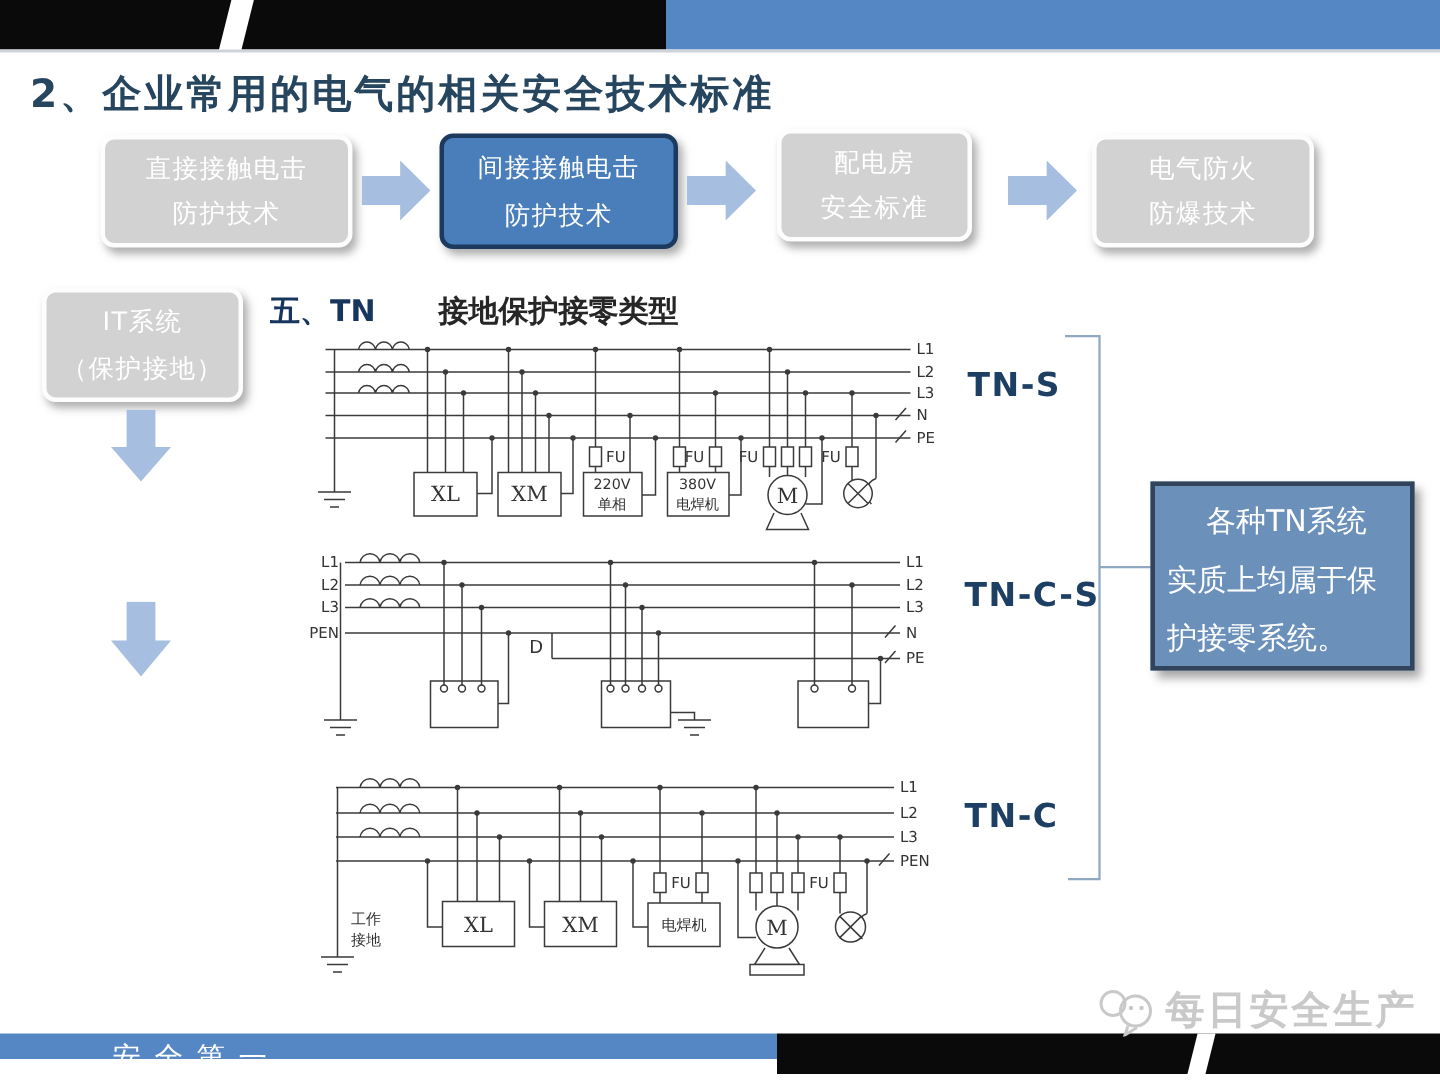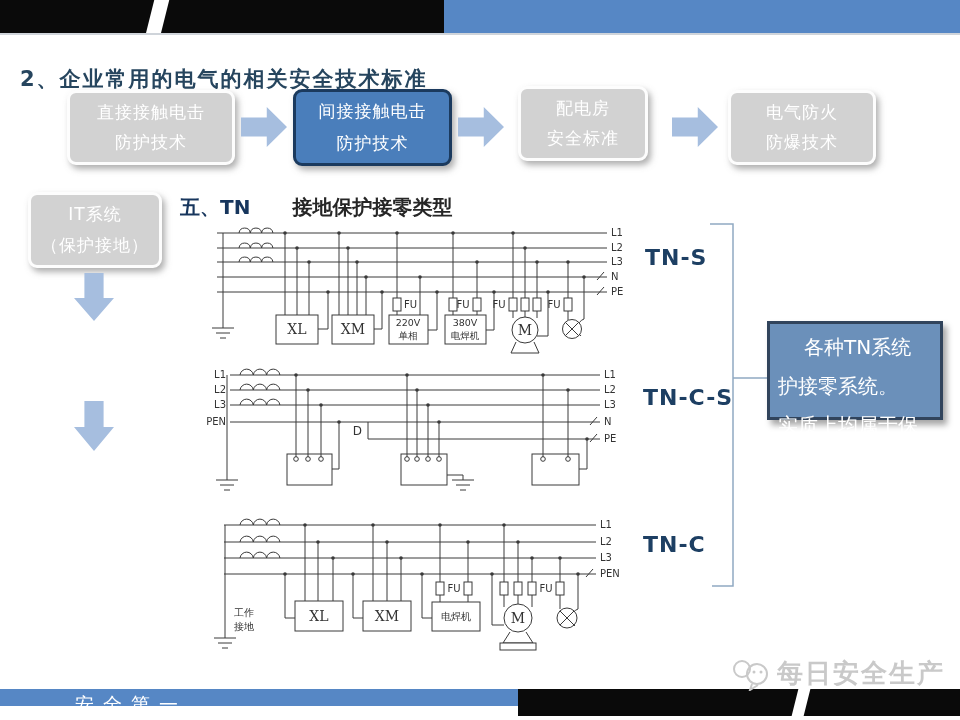--- a/index.html
+++ b/index.html
@@ -13,37 +13,37 @@
   .bar-shadow{left:0;top:33px;width:960px;height:2px;background:#cfd4da;}
   .brand{position:absolute;right:68px;top:2px;color:#fff;font-size:25px;font-weight:bold;font-style:italic;
          text-shadow:2px 3px 1px #2c3e57;letter-spacing:1px;}
   .footer-blue{left:0;top:689px;width:518px;height:17px;background:#5687c5;text-align:center;}
   .footer-black{left:518px;top:689px;width:442px;height:27px;background:#0a0a0a;}
   .footer-slash{left:795px;top:689px;width:12px;height:27px;background:#fff;transform:skewX(-14deg);z-index:3;}
   .slogan{position:absolute;left:75px;top:3px;color:#fff;font-size:19px;letter-spacing:9px;}
   .watermark{position:absolute;left:730px;top:656px;display:flex;align-items:center;gap:5px;z-index:4;}
   .watermark-text{color:#c9c9c9;font-size:26px;font-weight:bold;letter-spacing:2px;}
   
-  .section-title{position:absolute;left:20px;top:45px;font-size:21px;font-weight:bold;color:#26455e;letter-spacing:2px;margin-top:20px;}
+  .section-title{position:absolute;left:20px;top:45px;font-size:26px;font-weight:bold;color:#26455e;letter-spacing:2px;}
   .main-heading{position:absolute;left:180px;top:194px;font-size:20px;font-weight:bold;}
   .main-heading .num,.main-heading .tn{color:#17365d;}
   .main-heading .rest{color:#262626;margin-left:42px;}
   
   .box{position:absolute;border-radius:9px;display:flex;flex-direction:column;justify-content:space-evenly;
        align-items:center;color:#fff;font-size:17px;letter-spacing:1px;
        background:#d2d2d2;border:3px solid #fdfdfd;box-shadow:3px 4px 6px rgba(110,110,110,.55);}
   .box.active{background:#4a7ebb;border-color:#1b3a5e;}
   .box.active-white{background:#4a7ebb;border-color:#fdfdfd;}
   .arrow-right{position:absolute;width:46px;height:40px;background:#a6bedf;
        clip-path:polygon(0 26%,56% 26%,56% 0,100% 50%,56% 100%,56% 74%,0 74%);}
   .arrow-down{position:absolute;width:40px;background:#a6bedf;
        clip-path:polygon(26% 0,74% 0,74% 52%,100% 52%,50% 100%,0 52%,26% 52%);}
   
   .sys-label{position:absolute;font-size:22px;font-weight:bold;color:#1d3f63;letter-spacing:1px;}
-  .note-box{position:absolute;left:767px;top:321px;width:176px;height:99px;background:#6b90ba;
+  .note-box{position:absolute;left:767px;top:321px;width:176px;height:126px;background:#6b90ba;
        border:3px solid #31445c;box-shadow:4px 5px 6px rgba(0,0,0,.35);color:#fff;font-size:20px;
        padding:4px 8px;box-sizing:border-box;}
   .note-box div{line-height:39px;white-space:nowrap;}
   .note-box .indent{padding-left:26px;}
   .bracket{position:absolute;left:698px;top:216px;}
   
   svg.diagram{position:absolute;}
   svg.diagram line,svg.diagram path{stroke:#3a3a3a;stroke-width:1;fill:none;}
   svg.diagram rect{fill:#fff;stroke:#3a3a3a;stroke-width:1;}
   svg.diagram circle.term{fill:#fff;stroke:#3a3a3a;stroke-width:1;}
@@ -311,22 +311,22 @@
   <div class="sys-label" style="left:645px;top:245px;">TN-S</div>
   <div class="sys-label" style="left:643px;top:385px;">TN-C-S</div>
   <div class="sys-label" style="left:643px;top:532px;">TN-C</div>
 
   <svg class="bracket" width="76" height="380" viewBox="0 0 76 380">
     <path d="M12,8 H35 V370 H14 M35,162 H74" fill="none" stroke="#90a9c2" stroke-width="1.5"></path>
   </svg>
 
   <div class="note-box">
     <div class="indent">各种TN系统</div>
+    <div>实质上均属于保</div>
     <div>护接零系统。</div>
-    <div>实质上均属于保</div>
   </div>
 
   <div class="bar footer-blue">
     <div class="slogan">安全第一</div>
   </div>
   <div class="bar footer-black"></div>
   <div class="bar footer-slash"></div>
 
   <div class="watermark">
     <svg width="42" height="34" viewBox="0 0 42 34">

